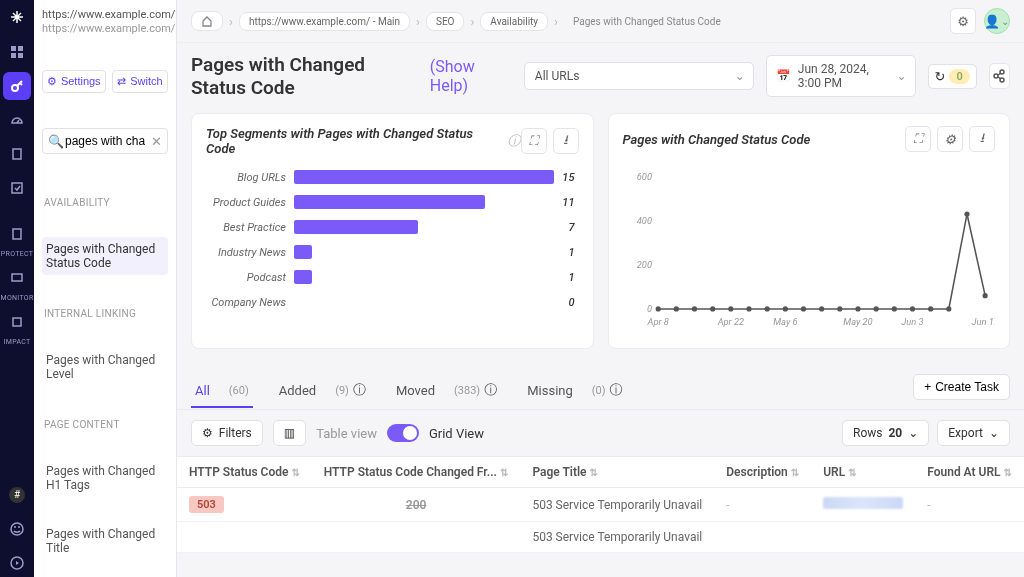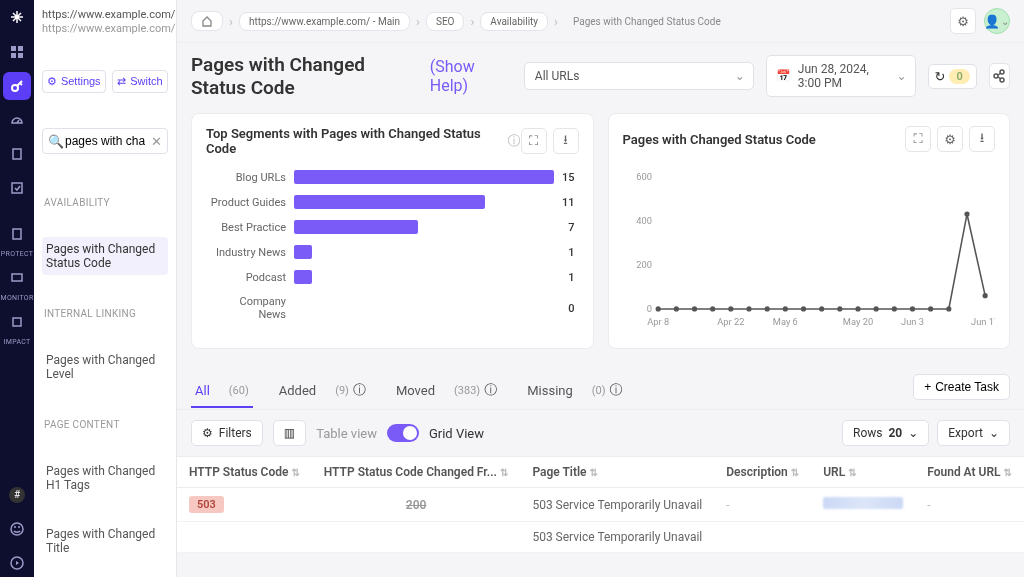--- a/index.html
+++ b/index.html
@@ -43,21 +43,21 @@
 .titlebar h1 { font-size:19px; font-weight:600; }
 .helplink { color:#7b5bf7; font-size:16px; cursor:pointer; }
 .urlsel { border:1px solid #e0e0e8; border-radius:5px; background:#fff; padding:6px 30px 6px 10px; font-size:12px; color:#555; position:relative; min-width:230px; display:flex; align-items:center; }
 .urlsel::after { content:"⌄"; position:absolute; right:8px; color:#999; }
 .datesel { border:1px solid #e0e0e8; border-radius:5px; background:#fff; padding:6px 26px 6px 10px; font-size:12px; color:#555; display:flex; align-items:center; gap:6px; position:relative; }
 .datesel::after { content:"⌄"; position:absolute; right:8px; color:#999; }
 .refresh { border:1px solid #e0e0e8; border-radius:5px; background:#fff; padding:4px 6px; display:flex; align-items:center; gap:4px; }
 .badge0 { background:#ffedb3; color:#8a6; border-radius:10px; padding:1px 7px; font-size:11px; font-weight:600; }
 
 .cards { display:flex; gap:14px; padding:0 14px 14px; }
-.card { flex:1; background:#fff; border:1px solid #ececf0; border-radius:8px; padding:12px 14px; }
+.card { flex:1; background:#fff; border:1px solid #ececf0; border-radius:8px; padding:12px 14px;font-style:italic; }
 .cardhead { display:flex; align-items:center; margin-bottom:14px; }
 .cardhead h3 { font-size:13px; font-weight:600; color:#333; }
 .cardhead .info { margin-left:6px; color:#bbb; }
 .cardhead .cardicons { margin-left:auto; display:flex; gap:6px; }
 
 
 .bars { display:flex; flex-direction:column; gap:11px; padding:0 4px 8px; }
 .barrow { display:flex; align-items:center; gap:8px; }
 .barrow .blabel { width:76px; text-align:right; font-size:11px; color:#666; }
 .barrow .btrack { flex:1; height:14px; position:relative; }

